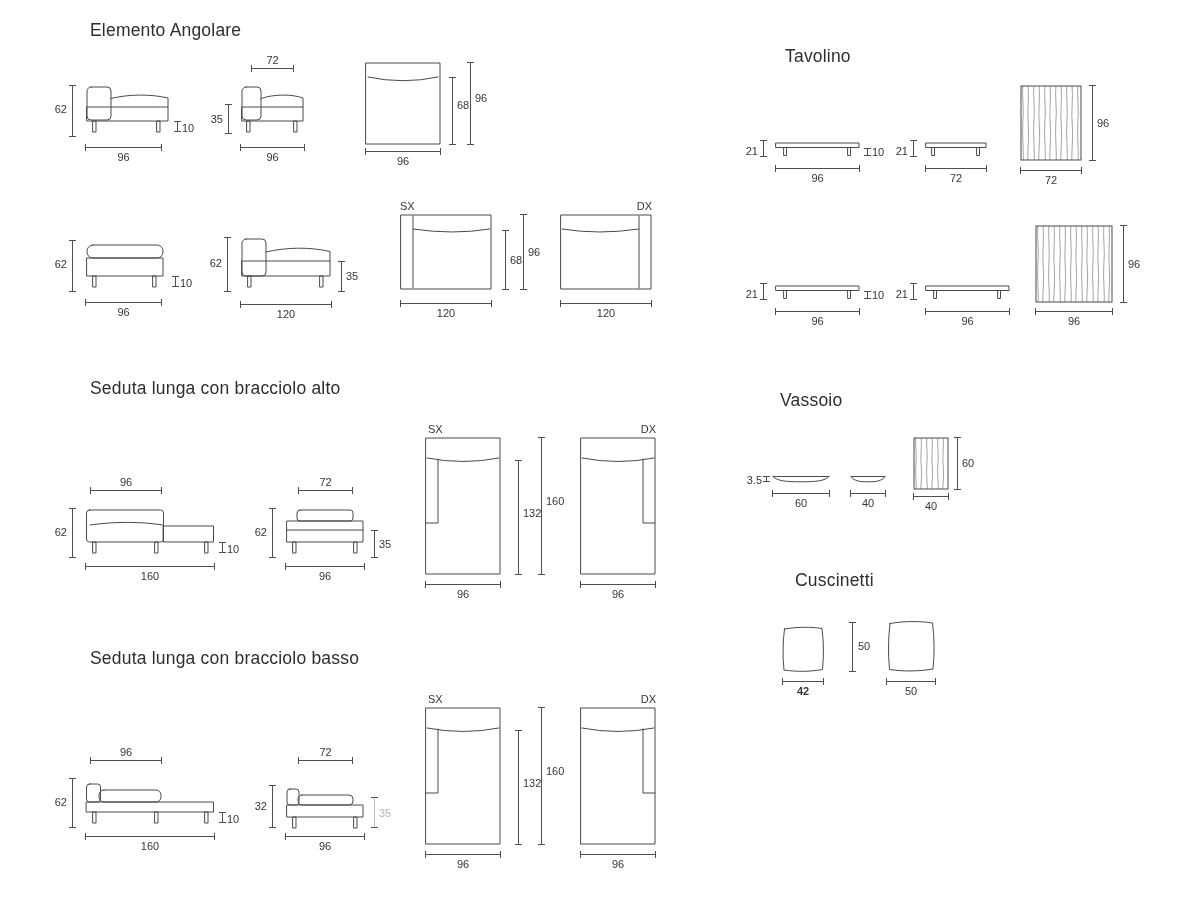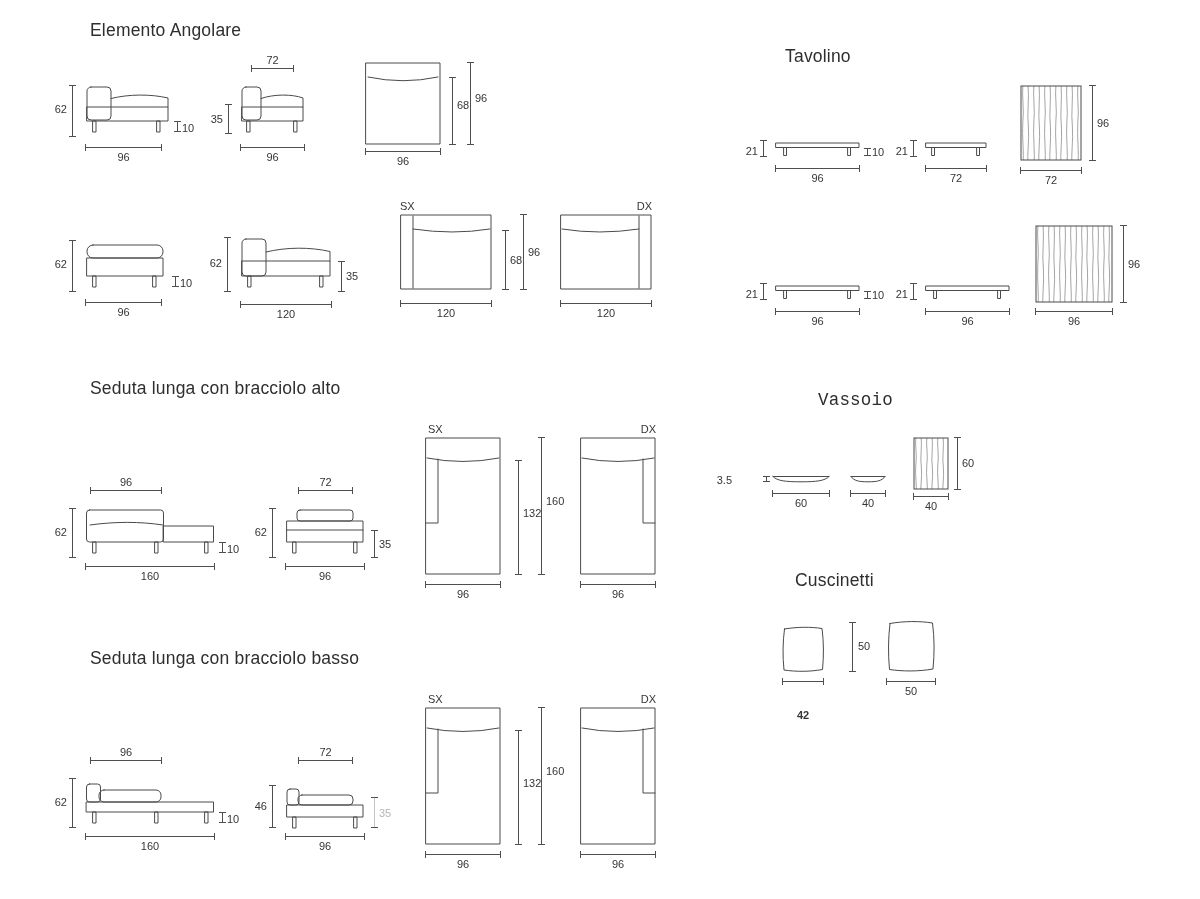--- a/index.html
+++ b/index.html
@@ -285,23 +285,23 @@
         <rect class="ln" x="1" y="1" width="74" height="136"></rect>
         <path class="ln" d="M2,21 Q38,28 74,21"></path>
         <path class="ln" d="M63,22 L63,86 L75,86"></path>
       </svg>
     </div>
     <div class="dh" style="left:580px; top:584px; width:76px;"></div>
     <div class="dl c" style="left:580px; top:589px; width:76px;">96</div>
   </div>
 
   <div>
-    <div class="title" style="left:818px; top:390px;font-family:Liberation Mono, monospace;">Vassoio</div>
-
-    <div class="dl r" style="left:710px; top:475px; width:22px;">3.5</div>
+    <div class="title" style="left:780px; top:390px;">Vassoio</div>
+
+    <div class="dl r" style="left:740px; top:475px; width:22px;">3.5</div>
     <div class="dv" style="left:766px; top:476px; height:6px;"></div>
     <div class="draw" style="left:772px; top:475px;">
       <svg width="58" height="8">
         <path class="ln" d="M1,1.5 L57,1.5"></path>
         <path class="ln" d="M1,1.5 C5,6 14,6.8 29,6.8 C44,6.8 53,6 57,1.5"></path>
       </svg>
     </div>
     <div class="dh" style="left:772px; top:493px; width:58px;"></div>
     <div class="dl c" style="left:772px; top:498px; width:58px;">60</div>
 
@@ -333,21 +333,21 @@
 
   <div>
     <div class="title" style="left:795px; top:570px;">Cuscinetti</div>
 
     <div class="draw" style="left:780px; top:624px;">
       <svg width="46" height="50">
         <path class="ln" d="M4.5,5 C17,2.8 31,2.8 42,4.5 C43.8,18 43.8,32 42.5,45.5 C30,47.8 16,47.8 4,46 C2.5,32 2.8,18 4.5,5 Z"></path>
       </svg>
     </div>
     <div class="dh" style="left:782px; top:681px; width:42px;"></div>
-    <div class="dl c b" style="left:782px; top:686px; width:42px;margin-top:24px;">42</div>
+    <div class="dl c b" style="left:782px; top:686px; width:42px;">42</div>
 
     <div class="dv" style="left:852px; top:622px; height:50px;"></div>
     <div class="dl" style="left:858px; top:641px;">50</div>
 
     <div class="draw" style="left:885px; top:618px;">
       <svg width="52" height="56">
         <path class="ln" d="M5,5.5 C19,3 35,3 47.5,5 C49.5,20 49.5,36 48,51 C34,53.5 18,53.5 4.5,51.5 C3,36 3.2,20 5,5.5 Z"></path>
       </svg>
     </div>
     <div class="dh" style="left:886px; top:681px; width:50px;"></div>
@@ -381,21 +381,21 @@
     <div class="draw" style="left:285px; top:785px;">
       <svg width="80" height="43">
         <rect class="ln" x="2" y="4" width="12" height="16" rx="3"></rect>
         <rect class="ln" x="13" y="10" width="55" height="10" rx="4"></rect>
         <rect class="ln" x="2" y="20" width="76" height="12"></rect>
         <rect class="ln" x="8" y="32" width="3" height="11"></rect>
         <rect class="ln" x="69" y="32" width="3" height="11"></rect>
       </svg>
     </div>
     <div class="dv" style="left:272px; top:785px; height:43px;"></div>
-    <div class="dl r" style="left:245px; top:801px; width:22px;">46</div>
+    <div class="dl r" style="left:245px; top:801px; width:22px;">32</div>
     <div class="dv" style="left:374px; top:797px; height:31px; background:#c4c4c4;"></div>
     <div class="dl gray" style="left:379px; top:808px;">35</div>
     <div class="dh" style="left:285px; top:836px; width:80px;"></div>
     <div class="dl c" style="left:285px; top:841px; width:80px;">96</div>
 
     <div class="dl" style="left:428px; top:694px;">SX</div>
     <div class="draw" style="left:425px; top:707px;">
       <svg width="76" height="138">
         <rect class="ln" x="1" y="1" width="74" height="136"></rect>
         <path class="ln" d="M2,21 Q38,28 74,21"></path>

